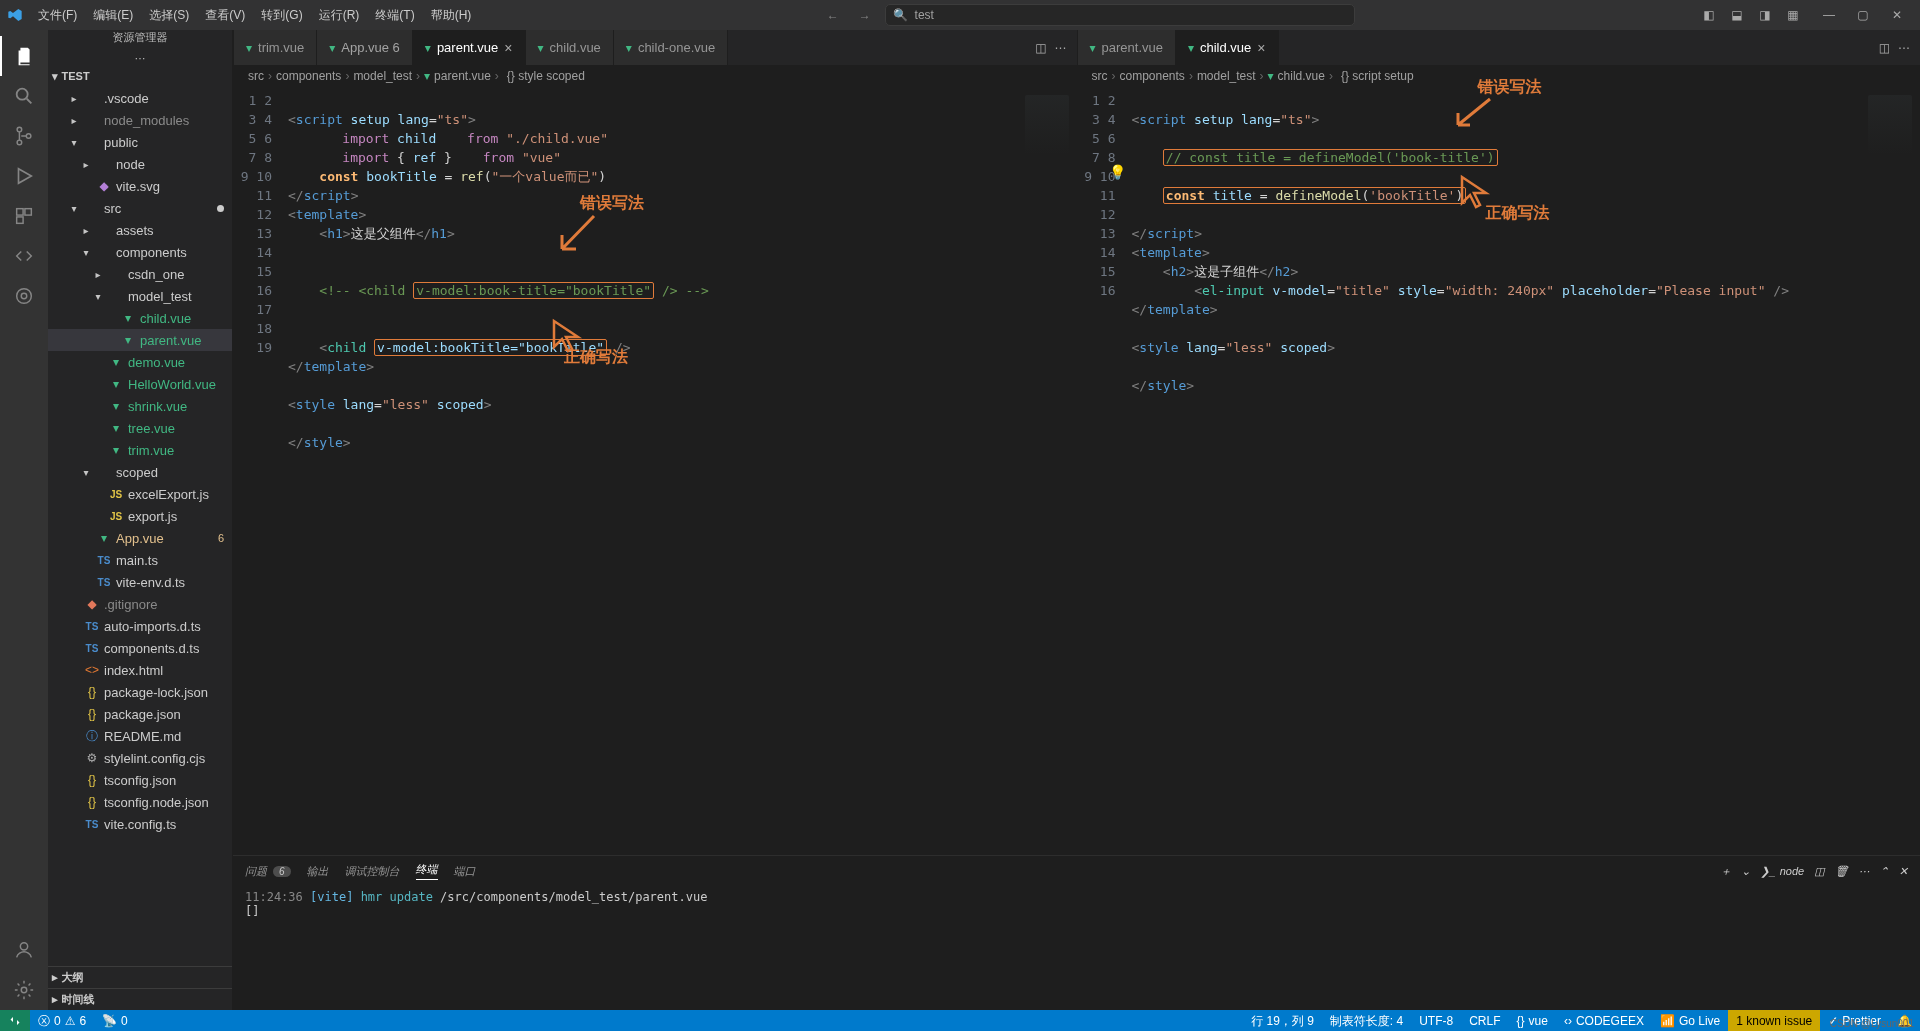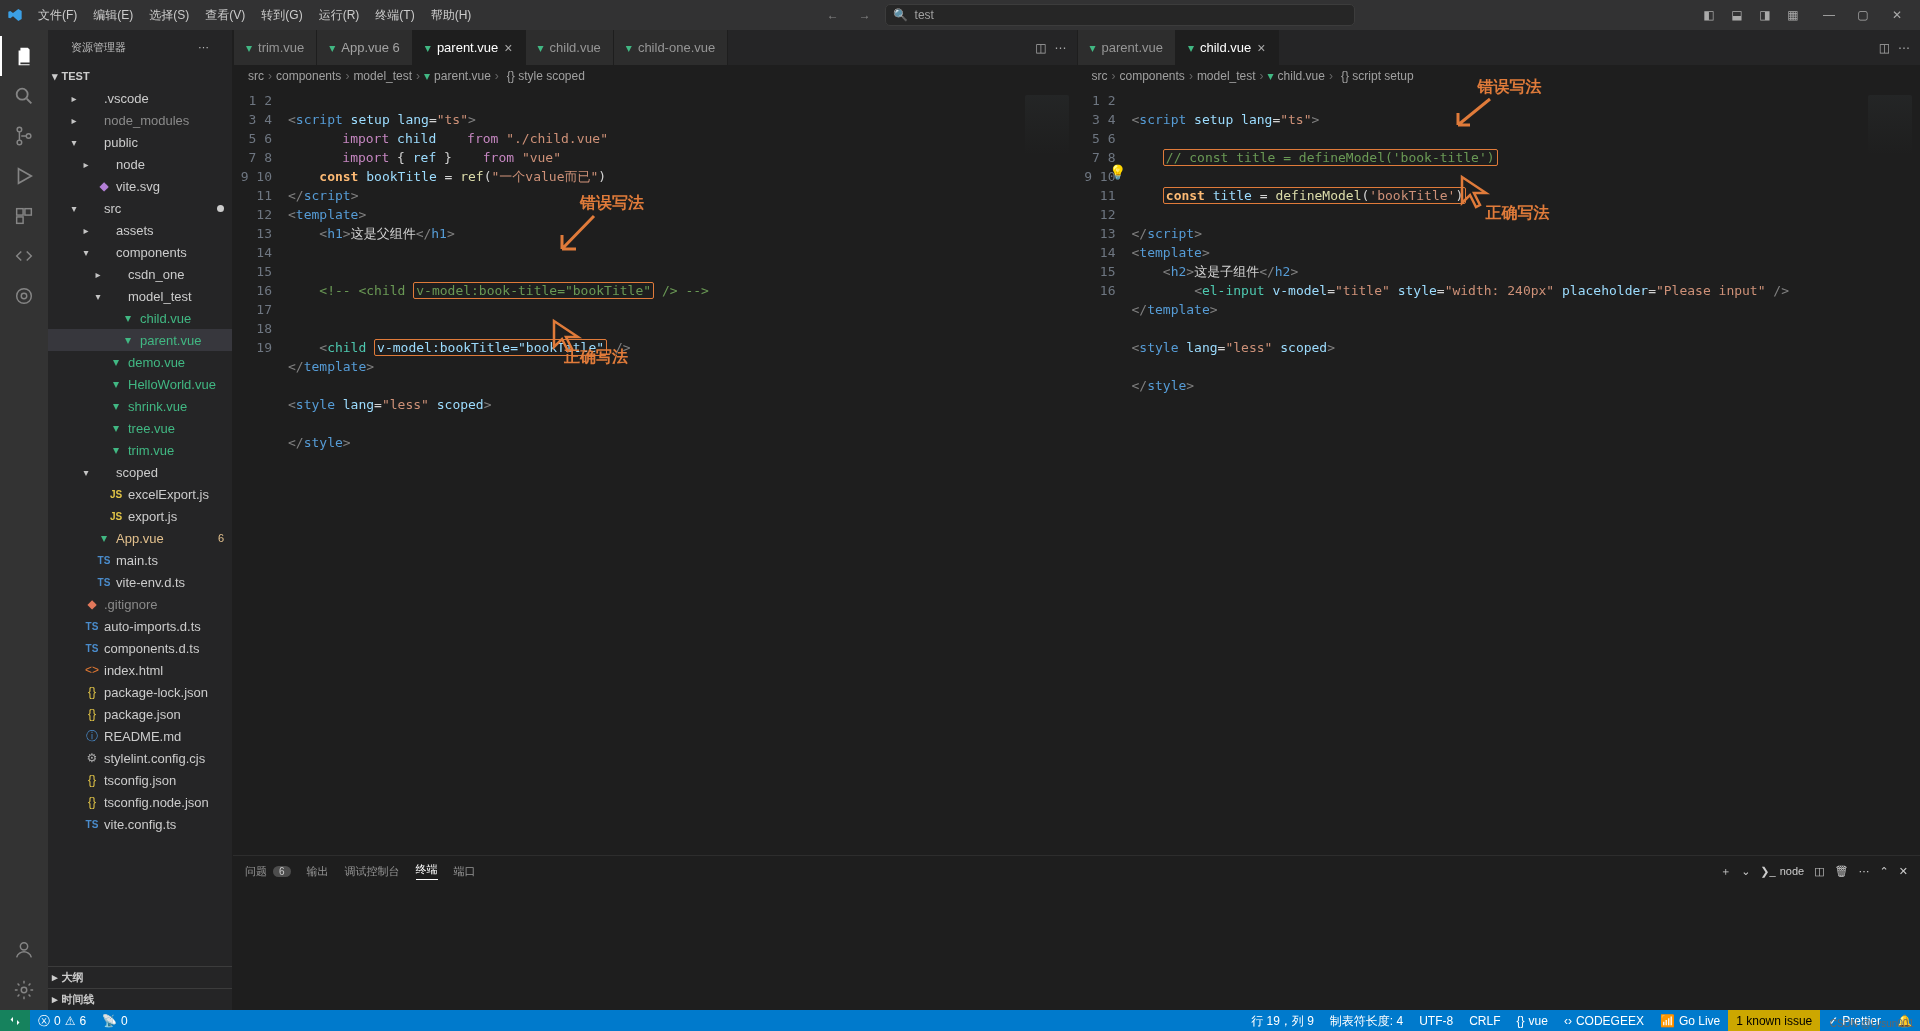--- a/index.html
+++ b/index.html
@@ -77,21 +77,21 @@
 
 .sidebar {
   width:185px;
   background:#252526;
   display:flex;flex-direction:column;
   border-right:1px solid #1e1e1e;
 }
 .sidebar-header {
   height:35px;display:flex;align-items:center;justify-content:space-between;
   padding:0 23px;
-  font-size:11px;color:#bbb;
+  font-size:11px;color:#bbb;flex-direction:column;
 }
 .sidebar-actions { color:#bbb; }
 .tree-header {
   height:22px;display:flex;align-items:center;gap:4px;
   padding-left:4px;
   font-size:11px;font-weight:700;color:#ccc;
 }
 .tree { flex:1;overflow:auto;font-size:13px;color:#ccc; }
 .tree-row {
   height:22px;display:flex;align-items:center;gap:4px;
@@ -174,21 +174,21 @@
 .hl-box{border:1.5px solid #e07b3a;padding:0 2px;border-radius:2px;}
 .anno-text{position:absolute;color:#e07b3a;font-family:"Microsoft YaHei",sans-serif;font-size:16px;font-weight:600;pointer-events:none;}
 .anno-arrow{position:absolute;pointer-events:none;}
 .bulb{position:absolute;color:#e2c547;font-size:14px;}
 
 
 .panel {
   height:155px;background:#1e1e1e;border-top:1px solid #2d2d2d;display:flex;flex-direction:column;
 }
 .panel-tabs {
-  height:30px;display:flex;align-items:center;gap:16px;padding:0 12px;font-size:11px;color:#969696;
+  height:30px;display:flex;align-items:center;gap:16px;padding:0 12px;font-size:11px;color:#969696;font-style:italic;
 }
 .panel-tab { display:flex;align-items:center;gap:6px;cursor:pointer; }
 .panel-tab.active { color:#fff;border-bottom:1px solid #fff;padding-bottom:2px; }
 .panel-tab .count { background:#4d4d4d;border-radius:8px;padding:0 6px;font-size:10px;color:#ccc; }
 .panel-right { margin-left:auto;display:flex;align-items:center;gap:10px;color:#ccc; }
 .panel-right .term-name{display:flex;align-items:center;gap:4px;font-size:11px;}
 .term-body { flex:1;padding:4px 12px;font-family:Consolas,Menlo,monospace;font-size:12px;color:#ccc; }
 .term-time{color:#888;}
 .term-vite{color:#64b6e0;}
 .term-op{color:#56b6c2;}
@@ -731,20 +731,24 @@
               <span>❯_</span>
               <span>node</span>
             </span>
           <span>◫</span>
           <span>🗑</span>
           <span>⋯</span>
           <span>⌃</span>
           <span>✕</span>
         </div>
       </div>
+      <div class="term-body">
+        <span class="term-time">11:24:36</span> <span class="term-vite">[vite]</span> <span class="term-op">hmr update</span> <span>/src/components/model_test/parent.vue</span><br>
+        <span>[]</span>
+      </div>
     </div>
   </div>
 </div>
 
 <div class="statusbar">
   <div class="remote">
     <svg class="xs" viewBox="0 0 24 24">
         <path fill="#fff" d="M8 4l-5 5 5 5M16 10l5 5-5 5"></path>
       </svg>
   </div>

